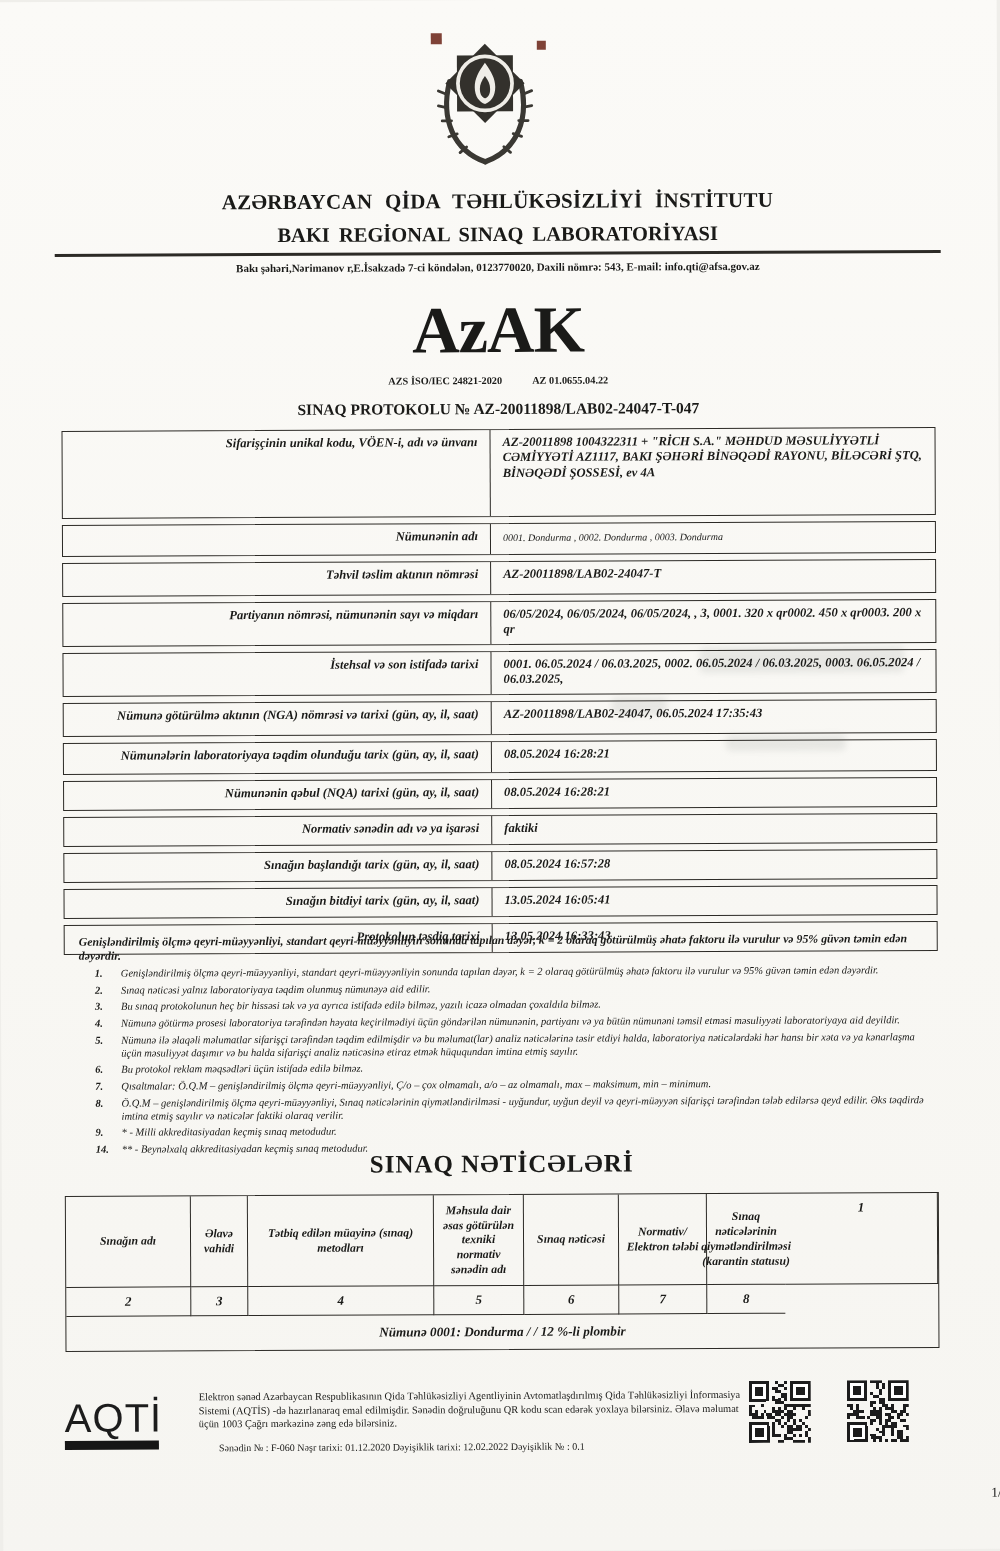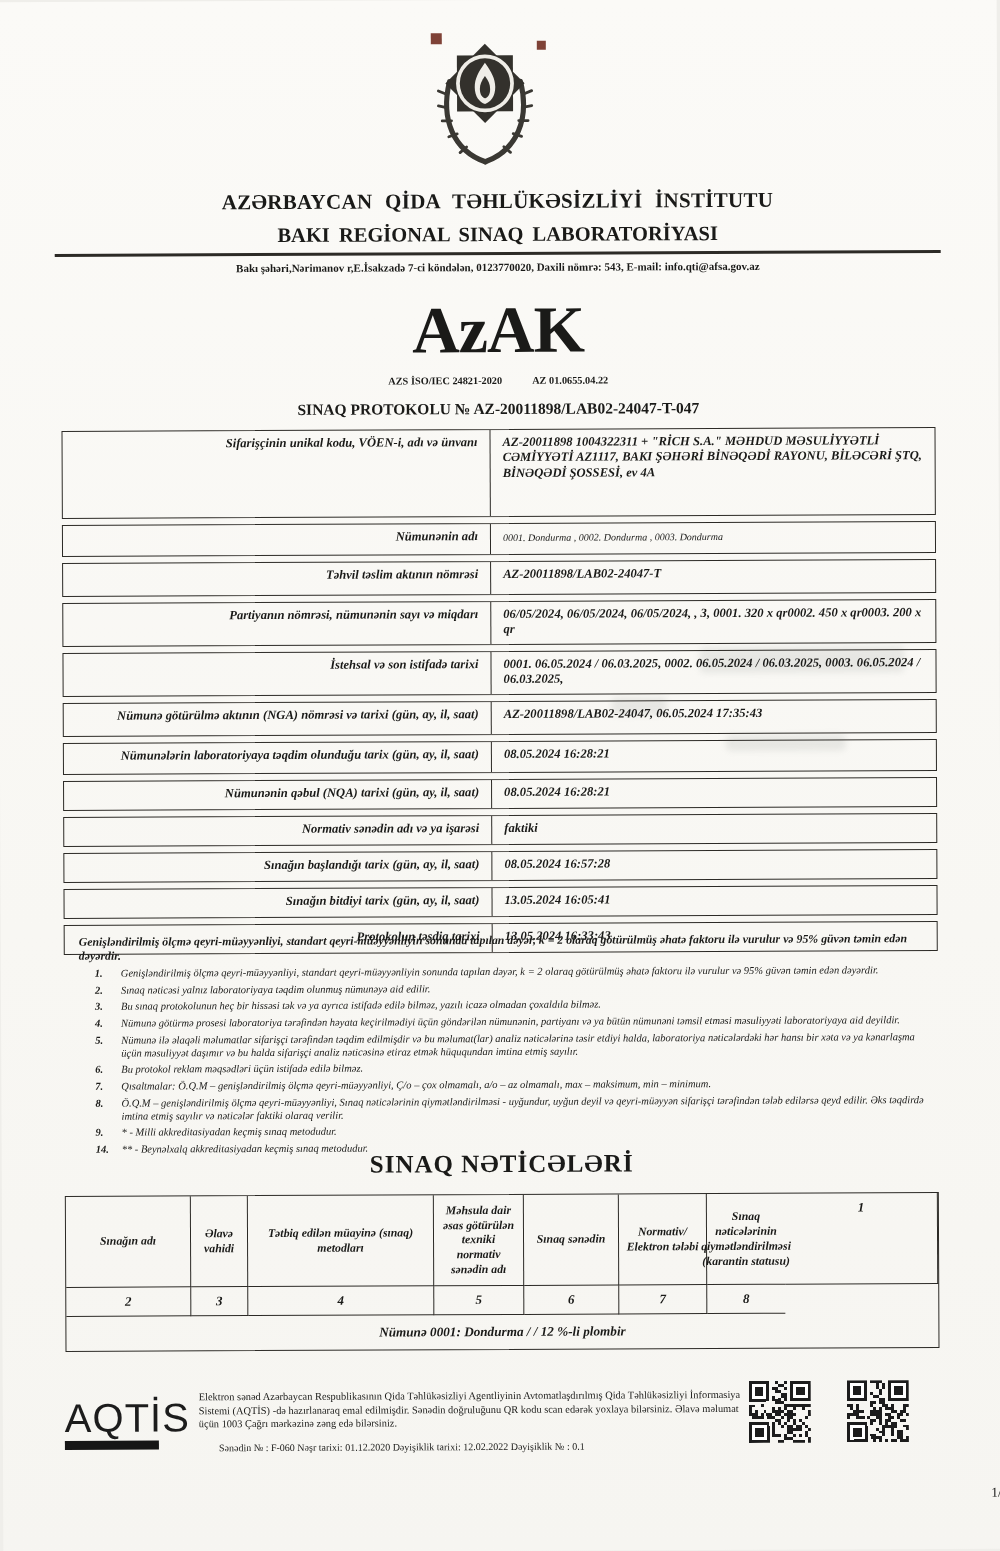--- a/index.html
+++ b/index.html
@@ -222,38 +222,38 @@
     </div>
   </div>
 
   <div class="center rtitle">SINAQ NƏTİCƏLƏRİ</div>
 
   <div class="rtable">
     <div class="rhead">Sınağın adı</div>
     <div class="rhead">Əlavə vahidi</div>
     <div class="rhead">Tətbiq edilən müayinə (sınaq) metodları</div>
     <div class="rhead">Məhsula dair əsas götürülən texniki normativ sənədin adı</div>
-    <div class="rhead">Sınaq sənədin</div>
+    <div class="rhead">Sınaq nəticəsi</div>
     <div class="rhead">Normativ/ Elektron tələbi</div>
     <div class="rhead last">Sınaq nəticələrinin qiymətləndirilməsi (karantin statusu)</div>
 
     <div class="rnum">1</div>
     <div class="rnum">2</div>
     <div class="rnum">3</div>
     <div class="rnum">4</div>
     <div class="rnum">5</div>
     <div class="rnum">6</div>
     <div class="rnum">7</div>
     <div class="rnum last">8</div>
 
     <div class="rsample">Nümunə 0001: Dondurma / / 12 %-li plombir</div>
   </div>
 
   <div class="aqti">
-    <div class="aqti-text">AQTİS</div>
+    <div class="aqti-text">AQTİ</div>
     <div class="aqti-bar"></div>
   </div>
   <div class="finfo">Elektron sənəd Azərbaycan Respublikasının Qida Təhlükəsizliyi Agentliyinin Avtomatlaşdırılmış Qida Təhlükəsizliyi İnformasiya Sistemi (AQTİS) -də hazırlanaraq emal edilmişdir. Sənədin doğruluğunu QR kodu scan edərək yoxlaya bilərsiniz. Əlavə məlumat üçün 1003 Çağrı mərkəzinə zəng edə bilərsiniz.</div>
   <div class="fmeta">Sənədin № : F-060   Nəşr tarixi: 01.12.2020   Dəyişiklik tarixi: 12.02.2022   Dəyişiklik № : 0.1</div>
 
   <svg id="qr1" class="qr" viewBox="0 0 21 21" fill="#1c1c1c" shape-rendering="crispEdges">
       <rect x="0" y="0" width="7" height="7"></rect>
       <rect x="1" y="1" width="5" height="5" fill="#fff"></rect>
       <rect x="2" y="2" width="3" height="3"></rect>
       <rect x="14" y="0" width="7" height="7"></rect>

